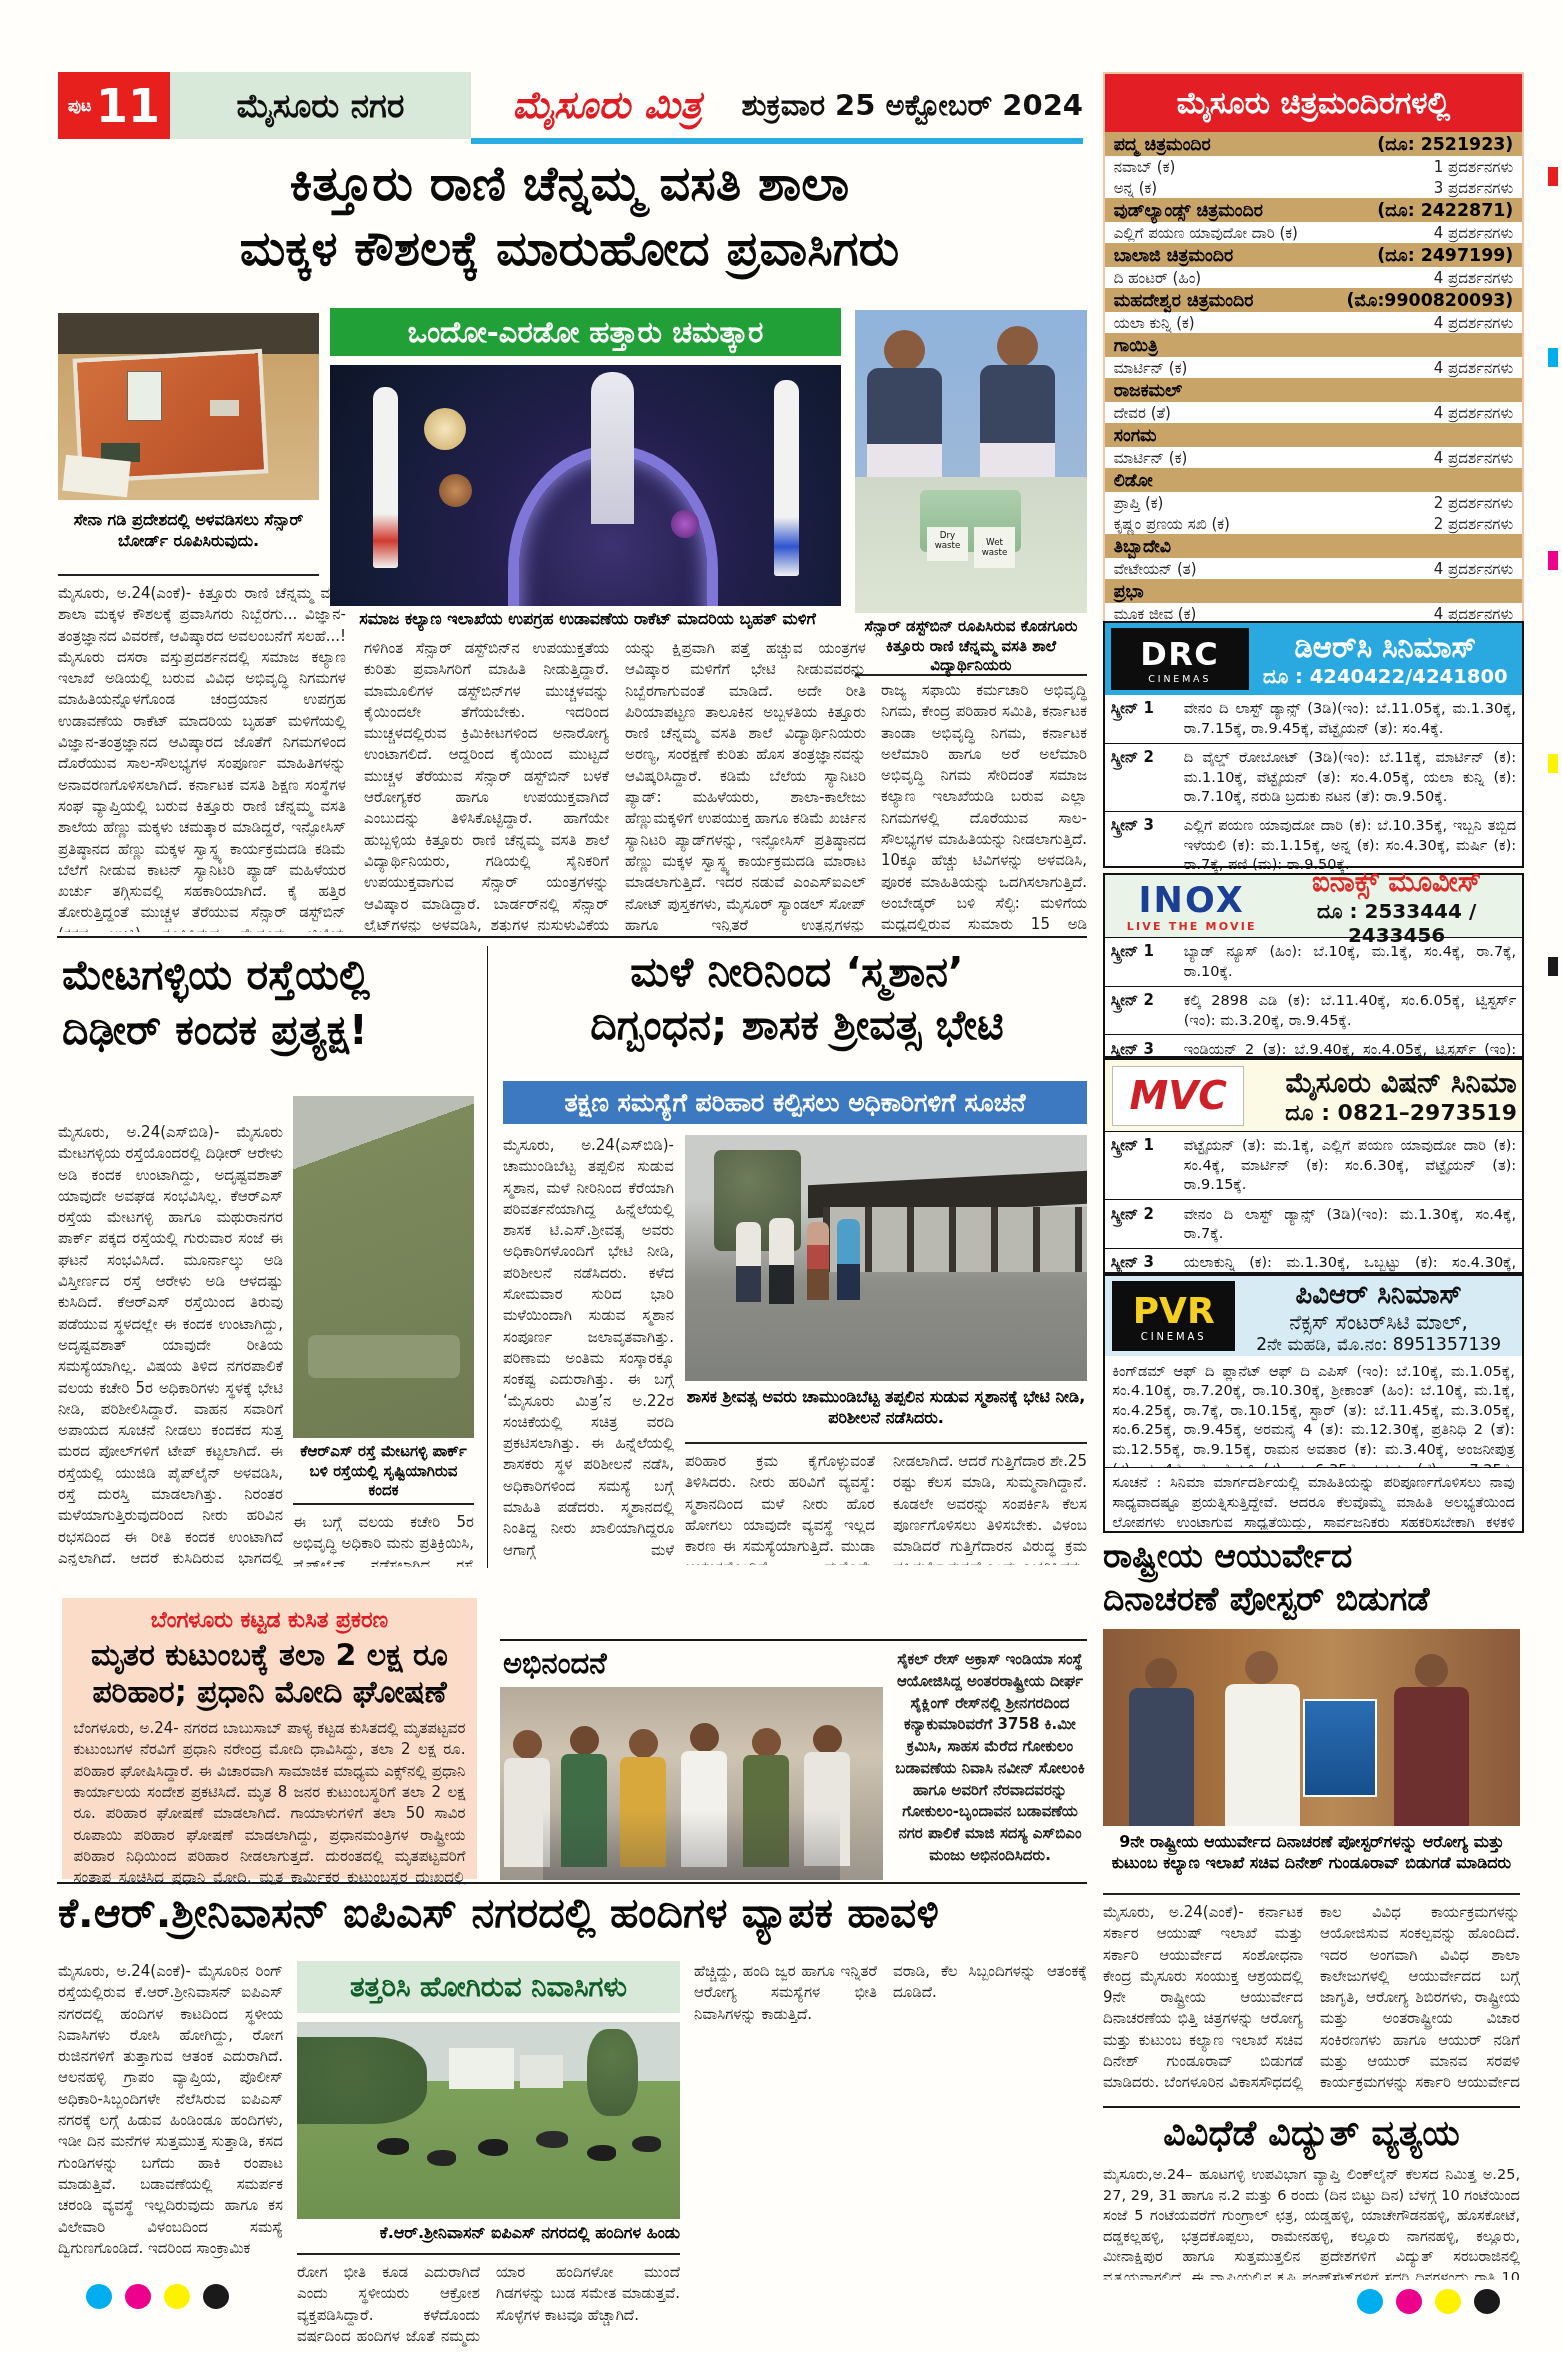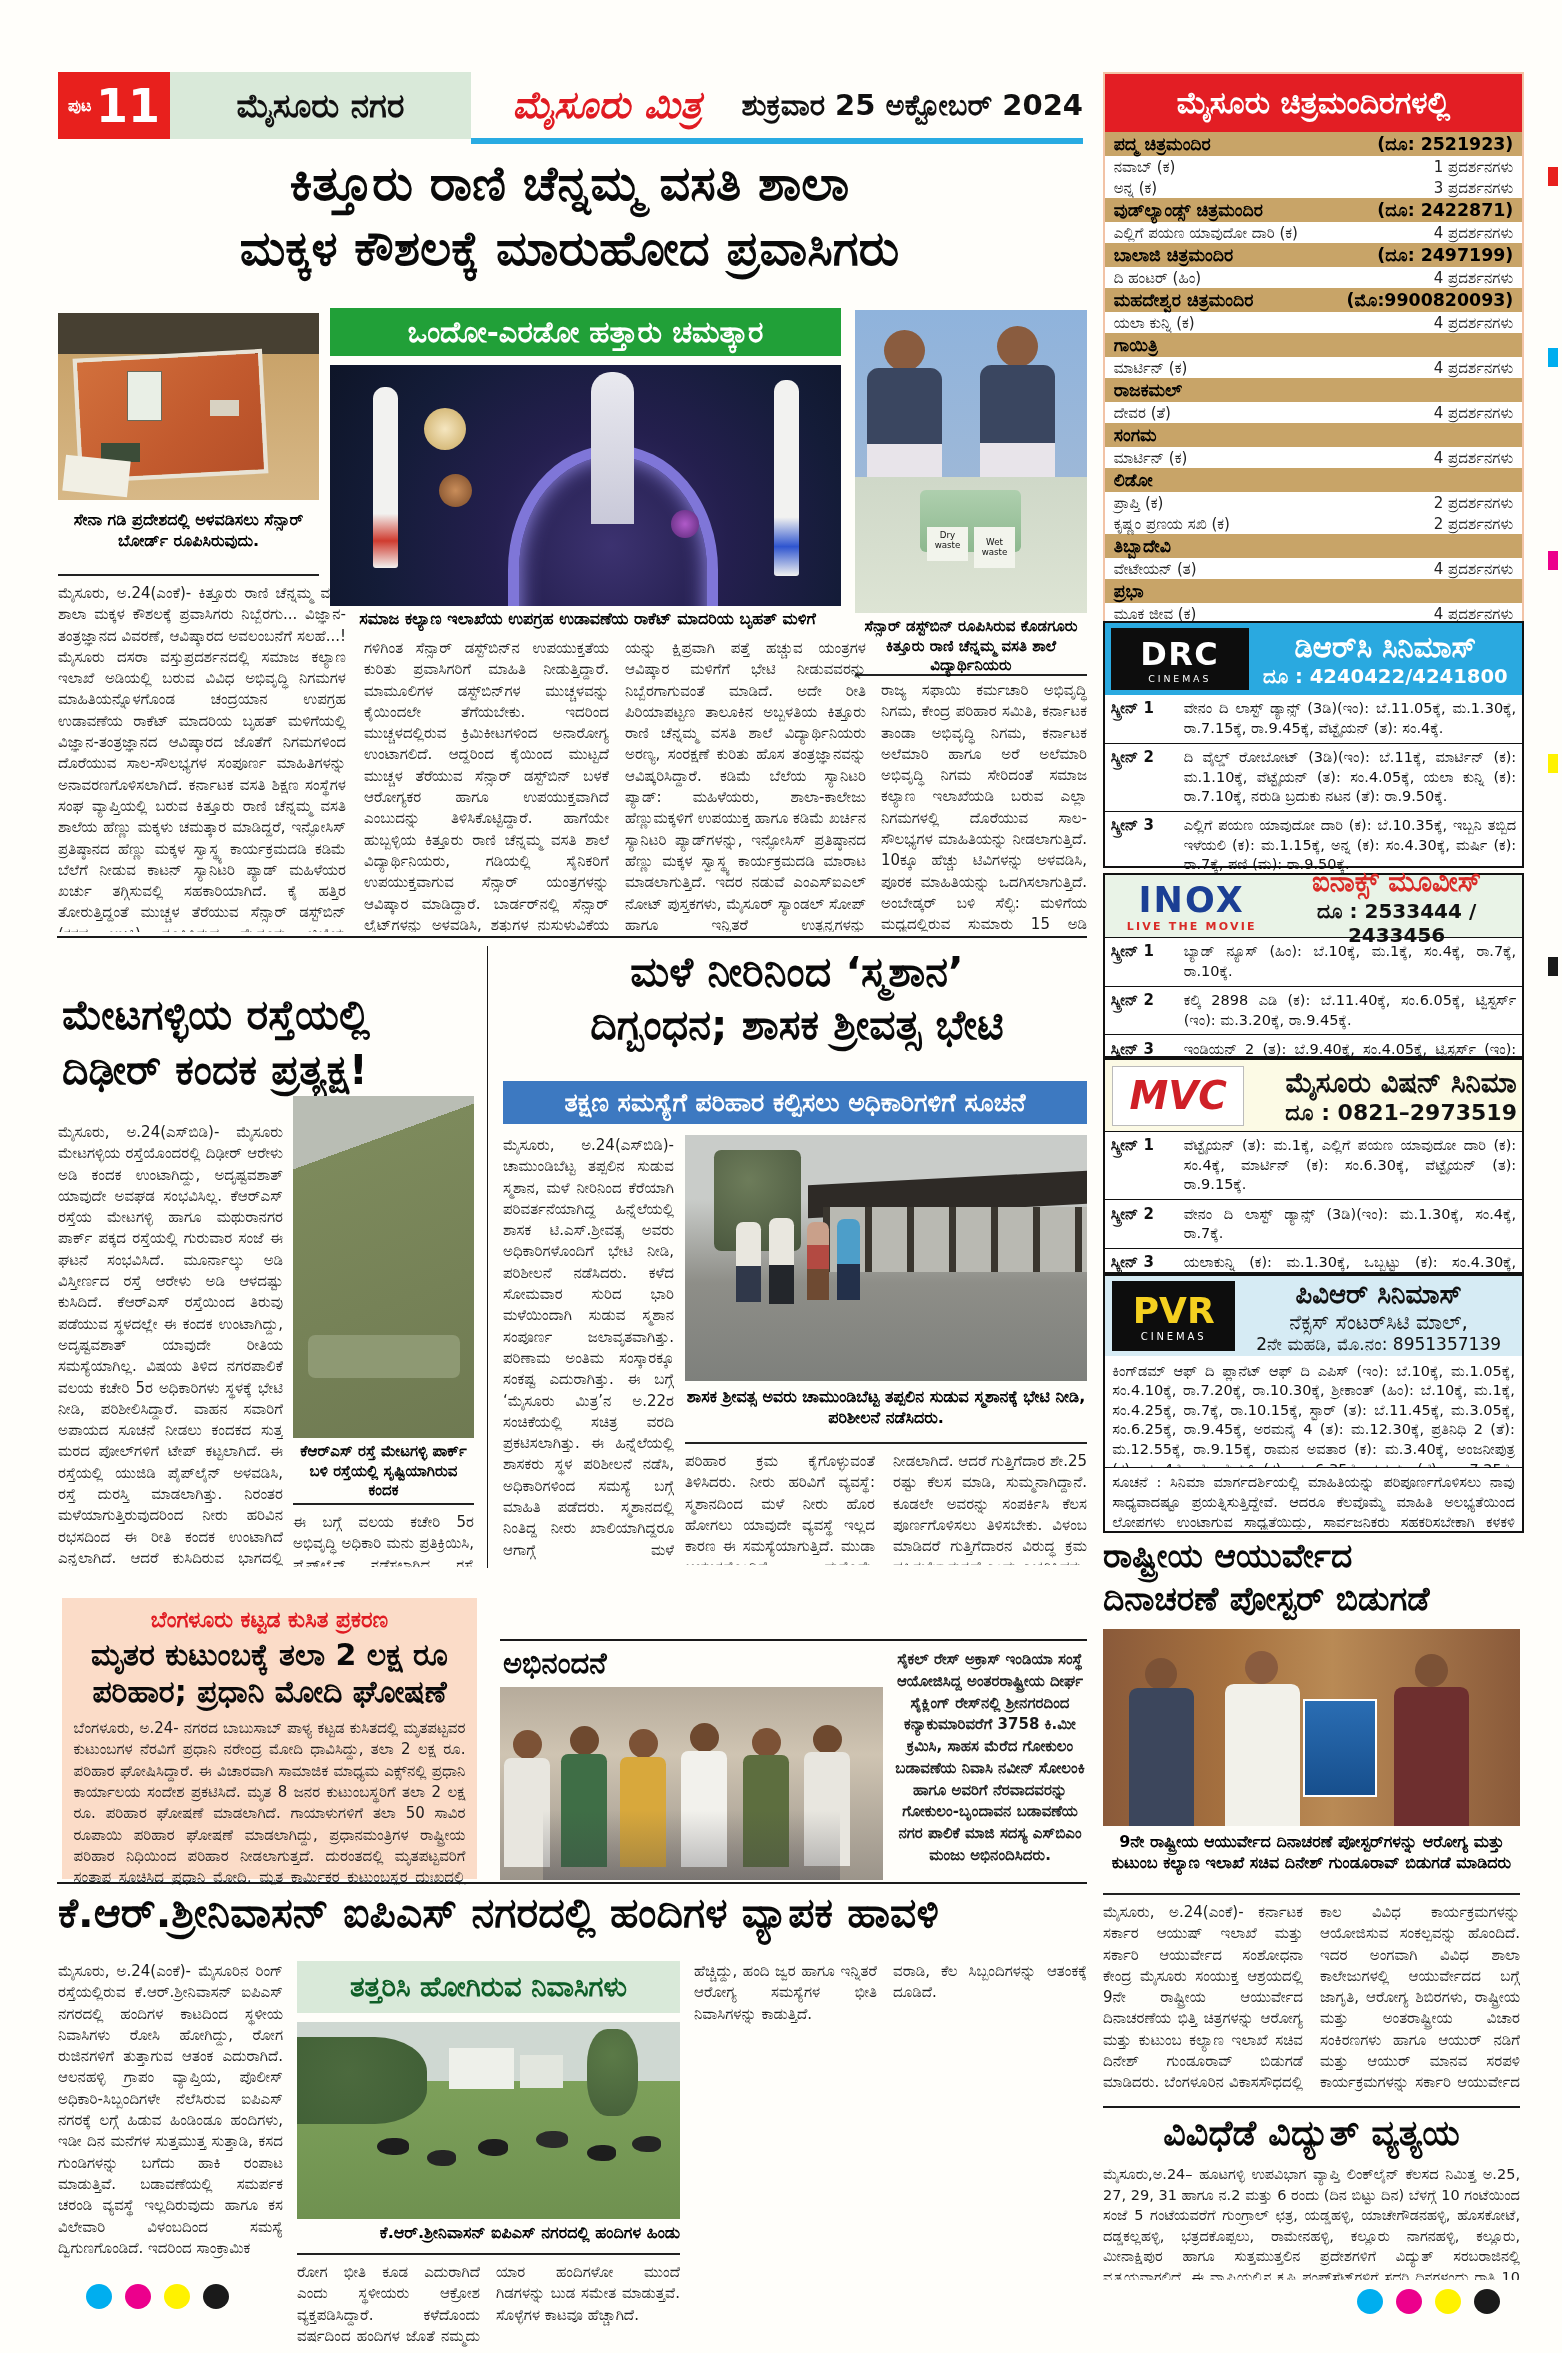--- a/index.html
+++ b/index.html
@@ -87,21 +87,21 @@
     <div class="abs" style="left:119px;top:217px;width:41px;height:30px;background:#f2f4ec;font-size:8.7px;text-align:center;line-height:1.1;padding-top:11px;">Wet waste</div>
   </div>
   <div class="abs cap" style="left:855px;top:617px;width:232px;height:57px;border-bottom:2.2px solid #222;font-size:15px;">ಸೆನ್ಸಾರ್ ಡಸ್ಟ್‌ಬಿನ್ ರೂಪಿಸಿರುವ ಕೊಡಗೂರು ಕಿತ್ತೂರು ರಾಣಿ ಚೆನ್ನಮ್ಮ ವಸತಿ ಶಾಲೆ ವಿದ್ಯಾರ್ಥಿನಿಯರು</div>
 
   <div class="abs body-txt" style="left:364px;top:638px;width:245px;height:294px;">ಗಳಿಗಿಂತ ಸೆನ್ಸಾರ್ ಡಸ್ಟ್‌ಬಿನ್‌ನ ಉಪಯುಕ್ತತೆಯ ಕುರಿತು ಪ್ರವಾಸಿಗರಿಗೆ ಮಾಹಿತಿ ನೀಡುತ್ತಿದ್ದಾರೆ. ಮಾಮೂಲಿಗಳ ಡಸ್ಟ್‌ಬಿನ್‌ಗಳ ಮುಚ್ಚಳವನ್ನು ಕೈಯಿಂದಲೇ ತೆಗೆಯಬೇಕು. ಇದರಿಂದ ಮುಚ್ಚಳದಲ್ಲಿರುವ ಕ್ರಿಮಿಕೀಟಗಳಿಂದ ಅನಾರೋಗ್ಯ ಉಂಟಾಗಲಿದೆ. ಆದ್ದರಿಂದ ಕೈಯಿಂದ ಮುಟ್ಟದೆ ಮುಚ್ಚಳ ತೆರೆಯುವ ಸೆನ್ಸಾರ್ ಡಸ್ಟ್‌ಬಿನ್ ಬಳಕೆ ಆರೋಗ್ಯಕರ ಹಾಗೂ ಉಪಯುಕ್ತವಾಗಿದೆ ಎಂಬುದನ್ನು ತಿಳಿಸಿಕೊಟ್ಟಿದ್ದಾರೆ. ಹಾಗೆಯೇ ಹುಬ್ಬಳ್ಳಿಯ ಕಿತ್ತೂರು ರಾಣಿ ಚೆನ್ನಮ್ಮ ವಸತಿ ಶಾಲೆ ವಿದ್ಯಾರ್ಥಿನಿಯರು, ಗಡಿಯಲ್ಲಿ ಸೈನಿಕರಿಗೆ ಉಪಯುಕ್ತವಾಗುವ ಸೆನ್ಸಾರ್ ಯಂತ್ರಗಳನ್ನು ಆವಿಷ್ಕಾರ ಮಾಡಿದ್ದಾರೆ. ಬಾರ್ಡರ್‌ನಲ್ಲಿ ಸೆನ್ಸಾರ್ ಲೈಟ್‌ಗಳನ್ನು ಅಳವಡಿಸಿ, ಶತ್ರುಗಳ ನುಸುಳುವಿಕೆಯ ಮಾಹಿತಿಯನ್ನು ನೀಡಲಿವೆ. ಅಲ್ಲದೆ ಆಕಾಶದಿಂದ ದಾಳಿ ನಡೆಸುವ ರಾಕೆಟ್, ಡ್ರೋನ್‌ಗಳ ದಾಳಿ</div>
   <div class="abs body-txt" style="left:625px;top:638px;width:241px;height:294px;">ಯನ್ನು ಕ್ಷಿಪ್ರವಾಗಿ ಪತ್ತೆ ಹಚ್ಚುವ ಯಂತ್ರಗಳ ಆವಿಷ್ಕಾರ ಮಳಿಗೆಗೆ ಭೇಟಿ ನೀಡುವವರನ್ನು ನಿಬ್ಬೆರಗಾಗುವಂತೆ ಮಾಡಿದೆ. ಅದೇ ರೀತಿ ಪಿರಿಯಾಪಟ್ಟಣ ತಾಲೂಕಿನ ಅಬ್ಬಳತಿಯ ಕಿತ್ತೂರು ರಾಣಿ ಚೆನ್ನಮ್ಮ ವಸತಿ ಶಾಲೆ ವಿದ್ಯಾರ್ಥಿನಿಯರು ಅರಣ್ಯ, ಸಂರಕ್ಷಣೆ ಕುರಿತು ಹೊಸ ತಂತ್ರಜ್ಞಾನವನ್ನು ಆವಿಷ್ಕರಿಸಿದ್ದಾರೆ. ಕಡಿಮೆ ಬೆಲೆಯ ಸ್ಯಾನಿಟರಿ ಪ್ಯಾಡ್: ಮಹಿಳೆಯರು, ಶಾಲಾ-ಕಾಲೇಜು ಹೆಣ್ಣುಮಕ್ಕಳಿಗೆ ಉಪಯುಕ್ತ ಹಾಗೂ ಕಡಿಮೆ ಖರ್ಚಿನ ಸ್ಯಾನಿಟರಿ ಪ್ಯಾಡ್‌ಗಳನ್ನು, ಇನ್ಫೋಸಿಸ್ ಪ್ರತಿಷ್ಠಾನದ ಹೆಣ್ಣು ಮಕ್ಕಳ ಸ್ವಾಸ್ಥ್ಯ ಕಾರ್ಯಕ್ರಮದಡಿ ಮಾರಾಟ ಮಾಡಲಾಗುತ್ತಿದೆ. ಇದರ ನಡುವೆ ಎಂಎಸ್‌ಐಎಲ್ ನೋಟ್ ಪುಸ್ತಕಗಳು, ಮೈಸೂರ್ ಸ್ಯಾಂಡಲ್ ಸೋಪ್ ಹಾಗೂ ಇನ್ನಿತರೆ ಉತ್ಪನ್ನಗಳನ್ನು ಅನಾವರಣಗೊಳಿಸಲಾಗಿದೆ. ಮಾಹಿತಿ ಹಂಚಿಕೆ: ಮಳಿಗೆಯಲ್ಲಿ ಕರ್ನಾಟಕ ಆದಿಜಾಂಬವ ಅಭಿವೃದ್ಧಿ ನಿಗಮ, ಕರ್ನಾಟಕ</div>
   <div class="abs body-txt" style="left:881px;top:680px;width:206px;height:252px;">ರಾಜ್ಯ ಸಫಾಯಿ ಕರ್ಮಚಾರಿ ಅಭಿವೃದ್ಧಿ ನಿಗಮ, ಕೇಂದ್ರ ಪರಿಹಾರ ಸಮಿತಿ, ಕರ್ನಾಟಕ ತಾಂಡಾ ಅಭಿವೃದ್ಧಿ ನಿಗಮ, ಕರ್ನಾಟಕ ಅಲೆಮಾರಿ ಹಾಗೂ ಅರೆ ಅಲೆಮಾರಿ ಅಭಿವೃದ್ಧಿ ನಿಗಮ ಸೇರಿದಂತೆ ಸಮಾಜ ಕಲ್ಯಾಣ ಇಲಾಖೆಯಡಿ ಬರುವ ಎಲ್ಲಾ ನಿಗಮಗಳಲ್ಲಿ ದೊರೆಯುವ ಸಾಲ-ಸೌಲಭ್ಯಗಳ ಮಾಹಿತಿಯನ್ನು ನೀಡಲಾಗುತ್ತಿದೆ. 10ಕ್ಕೂ ಹೆಚ್ಚು ಟಿವಿಗಳನ್ನು ಅಳವಡಿಸಿ, ಪೂರಕ ಮಾಹಿತಿಯನ್ನು ಒದಗಿಸಲಾಗುತ್ತಿದೆ. ಅಂಬೇಡ್ಕರ್ ಬಳಿ ಸೆಲ್ಫಿ: ಮಳಿಗೆಯ ಮಧ್ಯದಲ್ಲಿರುವ ಸುಮಾರು 15 ಅಡಿ ಎತ್ತರದ ಡಾ.ಬಿ.ಆರ್.ಅಂಬೇಡ್ಕರ್ ಪ್ರತಿಮೆ ಬಳಿ ಮಳಿಗೆ ವೀಕ್ಷಿಸಿದ ಪ್ರವಾಸಿಗರು ಸೆಲ್ಫಿ ಕ್ಲಿಕ್ಕಿಸಿಕೊಳ್ಳುವುದು ವಿಶೇಷವಾಗಿ ಕಾಣುತ್ತಿದೆ. ಮಳಿಗೆಯಿಂದ ಹೊರಗಡೆ ಹೋಗುವಾಗಲೂ ವಿಶ್ರಾಂತ ಕೊಠಡಿ ಇದ್ದು, ಪ್ರವಾಸಿಗರ ಅನುಕೂಲ ಮತ್ತು ಆಕರ್ಷಣೆಗೆ ಅನುಗುಣವಾಗಿ ಮಳಿಗೆ ನಿರ್ಮಿಸಲಾಗಿದೆ.</div>
 
   <div class="hr" style="left:57px;top:936px;width:1030px;"></div>
 
-  <div class="abs hl" style="left:62px;top:948px;width:435px;height:145px;font-size:41px;line-height:1.35;margin-top:40px;">
+  <div class="abs hl" style="left:62px;top:948px;width:435px;height:145px;font-size:41px;line-height:1.35;">
     <div>ಮೇಟಗಳ್ಳಿಯ ರಸ್ತೆಯಲ್ಲಿ</div>
     <div>ದಿಢೀರ್ ಕಂದಕ ಪ್ರತ್ಯಕ್ಷ!</div>
   </div>
   <div class="abs body-txt" style="left:58px;top:1122px;width:225px;height:444px;">ಮೈಸೂರು, ಅ.24(ಎಸ್‌ಬಿಡಿ)- ಮೈಸೂರು ಮೇಟಗಳ್ಳಿಯ ರಸ್ತೆಯೊಂದರಲ್ಲಿ ದಿಢೀರ್ ಆರೇಳು ಅಡಿ ಕಂದಕ ಉಂಟಾಗಿದ್ದು, ಅದೃಷ್ಟವಶಾತ್ ಯಾವುದೇ ಅವಘಡ ಸಂಭವಿಸಿಲ್ಲ. ಕೆಆರ್‌ಎಸ್ ರಸ್ತೆಯ ಮೇಟಗಳ್ಳಿ ಹಾಗೂ ಮಥುರಾನಗರ ಪಾರ್ಕ್ ಪಕ್ಕದ ರಸ್ತೆಯಲ್ಲಿ ಗುರುವಾರ ಸಂಜೆ ಈ ಘಟನೆ ಸಂಭವಿಸಿದೆ. ಮೂರ್ನಾಲ್ಕು ಅಡಿ ವಿಸ್ತೀರ್ಣದ ರಸ್ತೆ ಆರೇಳು ಅಡಿ ಆಳದಷ್ಟು ಕುಸಿದಿದೆ. ಕೆಆರ್‌ಎಸ್ ರಸ್ತೆಯಿಂದ ತಿರುವು ಪಡೆಯುವ ಸ್ಥಳದಲ್ಲೇ ಈ ಕಂದಕ ಉಂಟಾಗಿದ್ದು, ಅದೃಷ್ಟವಶಾತ್ ಯಾವುದೇ ರೀತಿಯ ಸಮಸ್ಯೆಯಾಗಿಲ್ಲ. ವಿಷಯ ತಿಳಿದ ನಗರಪಾಲಿಕೆ ವಲಯ ಕಚೇರಿ 5ರ ಅಧಿಕಾರಿಗಳು ಸ್ಥಳಕ್ಕೆ ಭೇಟಿ ನೀಡಿ, ಪರಿಶೀಲಿಸಿದ್ದಾರೆ. ವಾಹನ ಸವಾರಿಗೆ ಅಪಾಯದ ಸೂಚನೆ ನೀಡಲು ಕಂದಕದ ಸುತ್ತ ಮರದ ಪೋಲ್‌ಗಳಿಗೆ ಟೇಪ್ ಕಟ್ಟಲಾಗಿದೆ. ಈ ರಸ್ತೆಯಲ್ಲಿ ಯುಜಿಡಿ ಪೈಪ್‌ಲೈನ್ ಅಳವಡಿಸಿ, ರಸ್ತೆ ದುರಸ್ತಿ ಮಾಡಲಾಗಿತ್ತು. ನಿರಂತರ ಮಳೆಯಾಗುತ್ತಿರುವುದರಿಂದ ನೀರು ಹರಿವಿನ ರಭಸದಿಂದ ಈ ರೀತಿ ಕಂದಕ ಉಂಟಾಗಿದೆ ಎನ್ನಲಾಗಿದೆ. ಆದರೆ ಕುಸಿದಿರುವ ಭಾಗದಲ್ಲಿ ಪೈಪ್‌ಲೈನ್ ಕಾಮಗಾರಿ ನಡೆಸಿಲ್ಲ ಎಂದು ಸ್ಥಳೀಯ ಮುಖಂಡರೊಬ್ಬರು ಹೇಳಿದ್ದಾರೆ.</div>
   <div class="photo" style="left:293px;top:1096px;width:181px;height:342px;background:linear-gradient(160deg,#b9bdb4 0%,#b9bdb4 18%,#7d8a5c 18%,#6f7a52 100%);">
     <div class="abs" style="left:29px;top:65px;width:123px;height:167px;border-radius:48% 52% 50% 50%;background:radial-gradient(circle at 50% 40%,#2e1f14 0%,#4a3category 0%,#4a3420 55%,#6b4a2c 80%,#7d5a36 100%);"></div>
     <div class="abs" style="left:14.5px;top:239px;width:152px;height:43px;background:#8e9973;border-radius:7.2px;"></div>
   </div>
   <div class="abs cap" style="left:293px;top:1442px;width:181px;height:61px;border-bottom:2.2px solid #222;font-size:15px;">ಕೆಆರ್‌ಎಸ್ ರಸ್ತೆ ಮೇಟಗಳ್ಳಿ ಪಾರ್ಕ್ ಬಳಿ ರಸ್ತೆಯಲ್ಲಿ ಸೃಷ್ಟಿಯಾಗಿರುವ ಕಂದಕ</div>
   <div class="abs body-txt" style="left:293px;top:1512px;width:181px;height:55px;">ಈ ಬಗ್ಗೆ ವಲಯ ಕಚೇರಿ 5ರ ಅಭಿವೃದ್ಧಿ ಅಧಿಕಾರಿ ಮನು ಪ್ರತಿಕ್ರಿಯಿಸಿ, ಪೈಪ್‌ಲೈನ್ ನಡೆಸಲಾಗಿದ್ದ ರಸ್ತೆ ಬದಿಯಲ್ಲಿ ಕಂದಕದ ರೀತಿಯಲ್ಲಿ ಕುಸಿದಿದೆ. ಇದರಿಂದ ಯಾವುದೇ ರೀತಿಯ ಸಮಸ್ಯೆಯಾಗಿಲ್ಲ. ದುರಸ್ತಿಗೆ ಕ್ರಮ ವಹಿಸಲು ಶಾಸಕರೂ ಸೂಚಿಸಿದ್ದಾರೆ. ಕೂಡಲೇ ಕಾಮಗಾರಿ ಕೈಗೊಳ್ಳಲಾಗುವುದು ಎಂದು ತಿಳಿಸಿದ್ದಾರೆ.</div>

